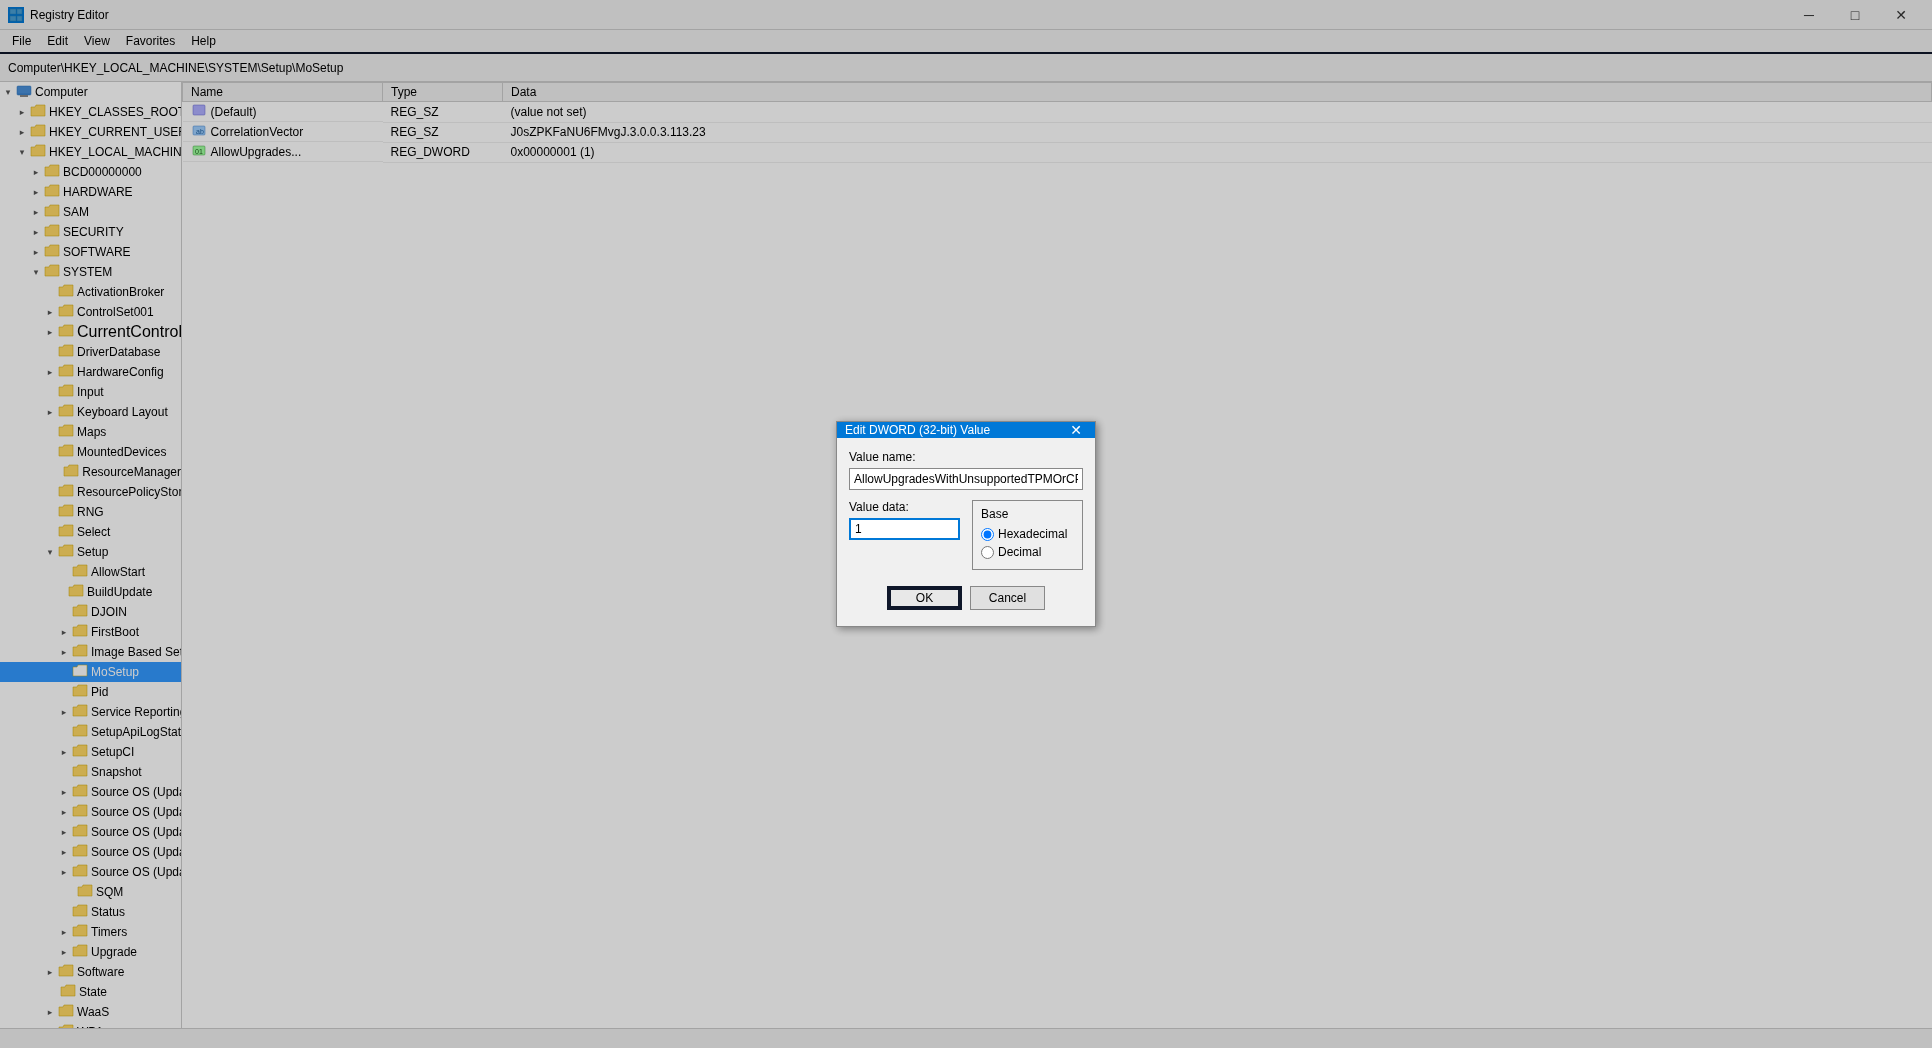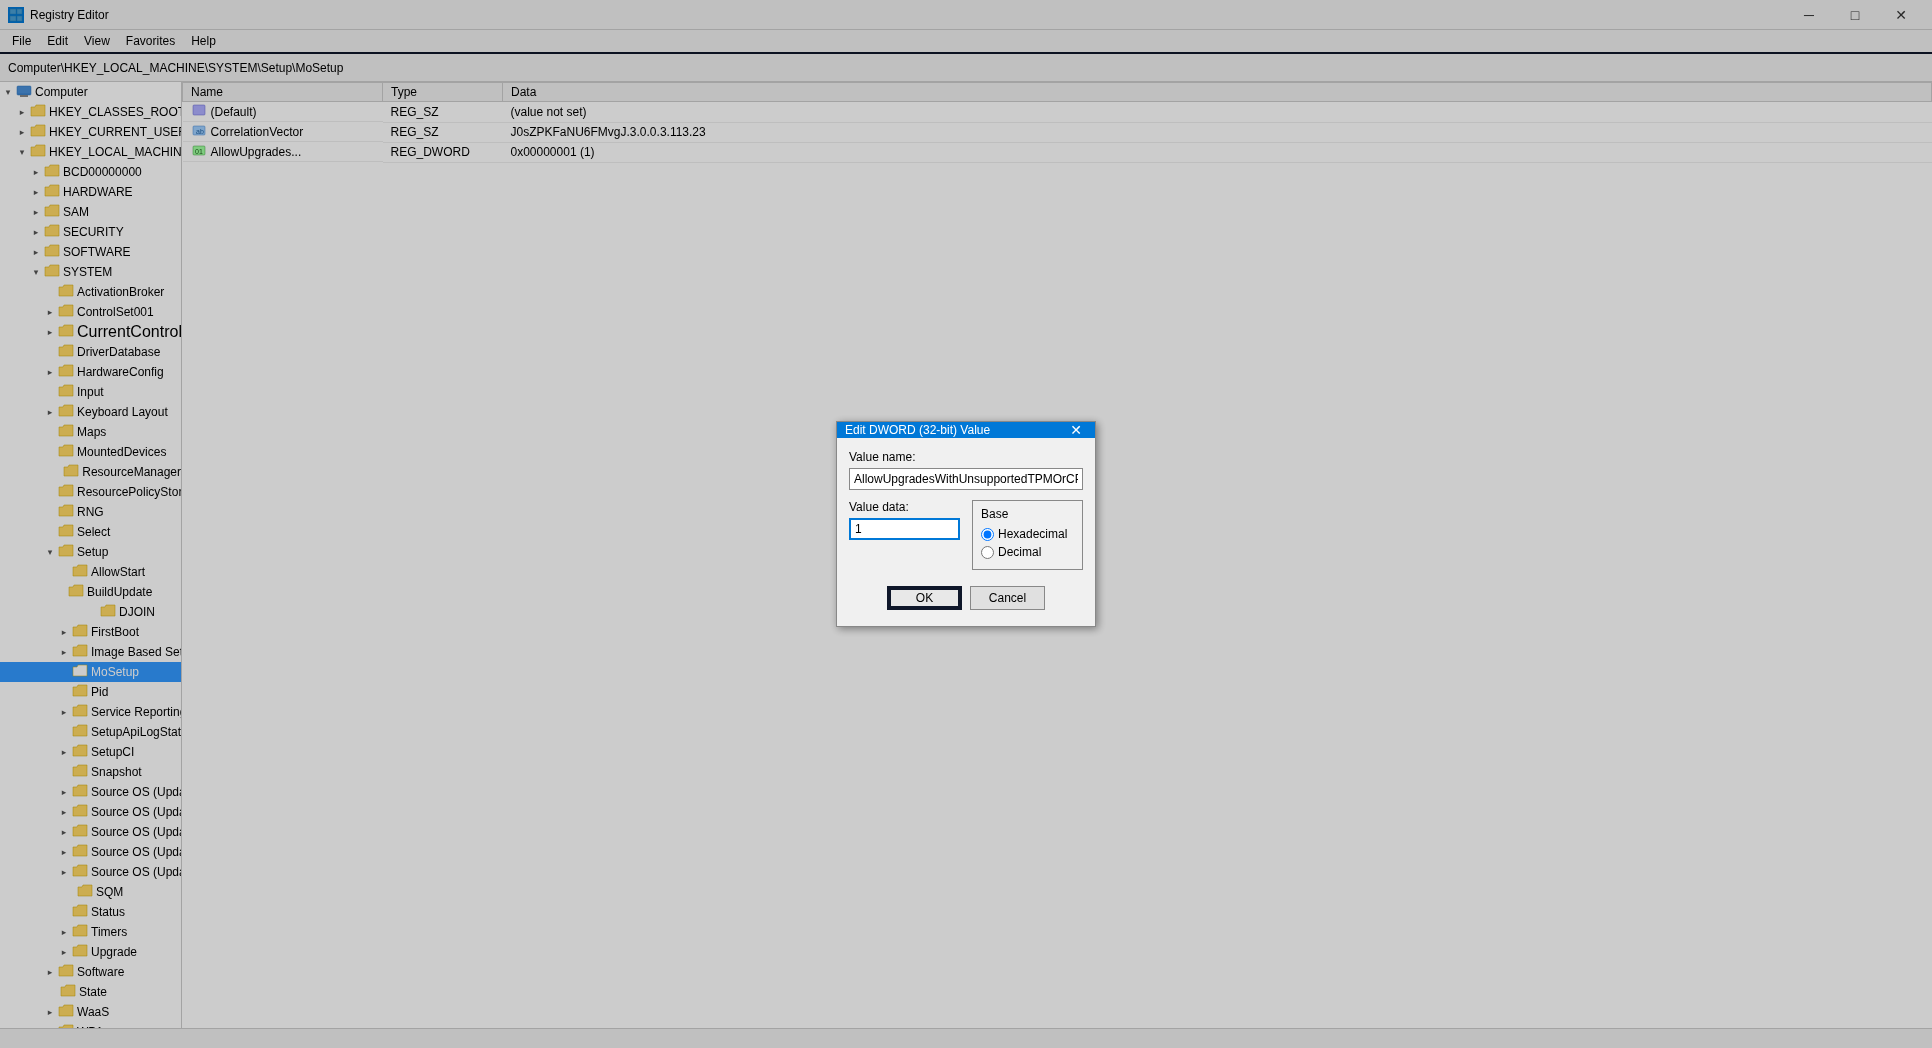--- a/index.html
+++ b/index.html
@@ -501,21 +501,21 @@
           </svg></span>
         <span style="font-size: 12px;">AllowStart</span>
       </div>
       <div class="tree-item" style="padding-left: 52px;">
         <span class="tree-expander"></span>
         <span style="margin-right: 3px;"><svg width="16" height="13" viewBox="0 0 16 13">
             <path d="M1,3 L5,3 L6,1 L15,1 L15,12 L1,12 Z" fill="#ffd966" stroke="#c8a000" stroke-width="0.5"></path>
           </svg></span>
         <span style="font-size: 12px;">BuildUpdate</span>
       </div>
-      <div class="tree-item" style="padding-left: 84px;">
+      <div class="tree-item" style="padding-left: 56px;">
         <span class="tree-expander"></span>
         <span style="margin-right: 3px;"><svg width="16" height="13" viewBox="0 0 16 13">
             <path d="M1,3 L5,3 L6,1 L15,1 L15,12 L1,12 Z" fill="#ffd966" stroke="#c8a000" stroke-width="0.5"></path>
           </svg></span>
         <span style="font-size: 12px;">DJOIN</span>
       </div>
       <div class="tree-item" style="padding-left: 56px;">
         <span class="tree-expander" style="color: rgb(85, 85, 85);">▸</span>
         <span style="margin-right: 3px;"><svg width="16" height="13" viewBox="0 0 16 13">
             <path d="M1,3 L5,3 L6,1 L15,1 L15,12 L1,12 Z" fill="#ffd966" stroke="#c8a000" stroke-width="0.5"></path>

